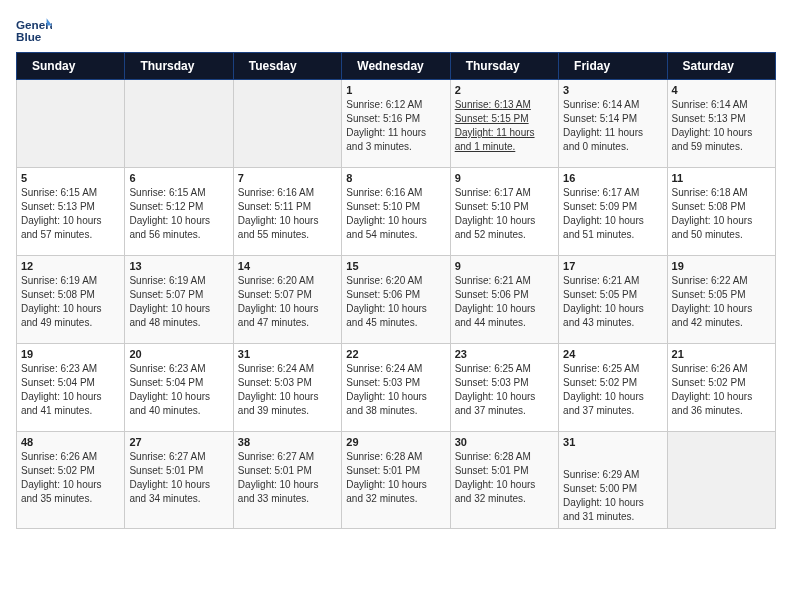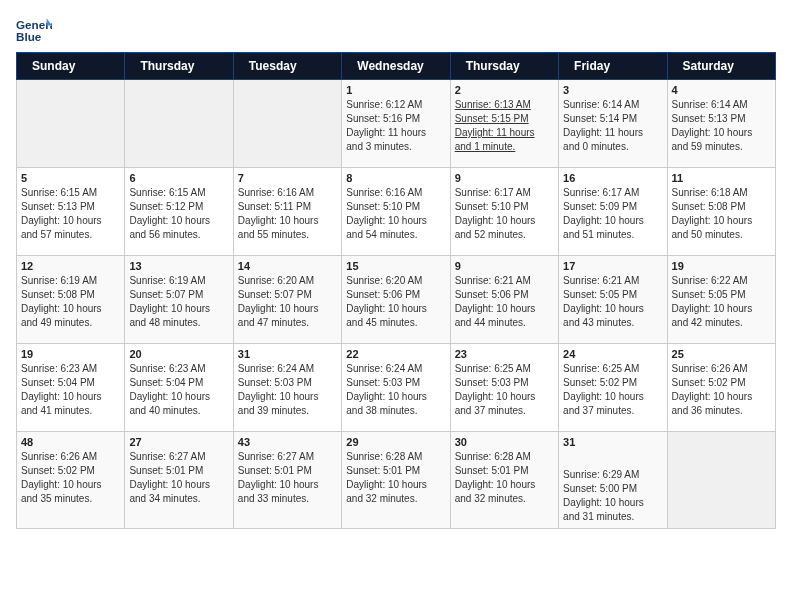--- a/index.html
+++ b/index.html
@@ -286,21 +286,21 @@
 and 37 minutes.</div>
         </td>
         <td>
           <div class="day-number">24</div>
           <div class="day-info" style="white-space: pre-line;">Sunrise: 6:25 AM
 Sunset: 5:02 PM
 Daylight: 10 hours
 and 37 minutes.</div>
         </td>
         <td>
-          <div class="day-number">25</div>
+          <div class="day-number">21</div>
           <div class="day-info" style="white-space: pre-line;">Sunrise: 6:26 AM
 Sunset: 5:02 PM
 Daylight: 10 hours
 and 36 minutes.</div>
         </td>
       </tr>
       <tr>
         <td>
           <div class="day-number">48</div>
           <div class="day-info" style="white-space: pre-line;">Sunrise: 6:26 AM
@@ -309,21 +309,21 @@
 and 35 minutes.</div>
         </td>
         <td>
           <div class="day-number">27</div>
           <div class="day-info" style="white-space: pre-line;">Sunrise: 6:27 AM
 Sunset: 5:01 PM
 Daylight: 10 hours
 and 34 minutes.</div>
         </td>
         <td>
-          <div class="day-number">43</div>
+          <div class="day-number">38</div>
           <div class="day-info" style="white-space: pre-line;">Sunrise: 6:27 AM
 Sunset: 5:01 PM
 Daylight: 10 hours
 and 33 minutes.</div>
         </td>
         <td>
           <div class="day-number">29</div>
           <div class="day-info" style="white-space: pre-line;">Sunrise: 6:28 AM
 Sunset: 5:01 PM
 Daylight: 10 hours

